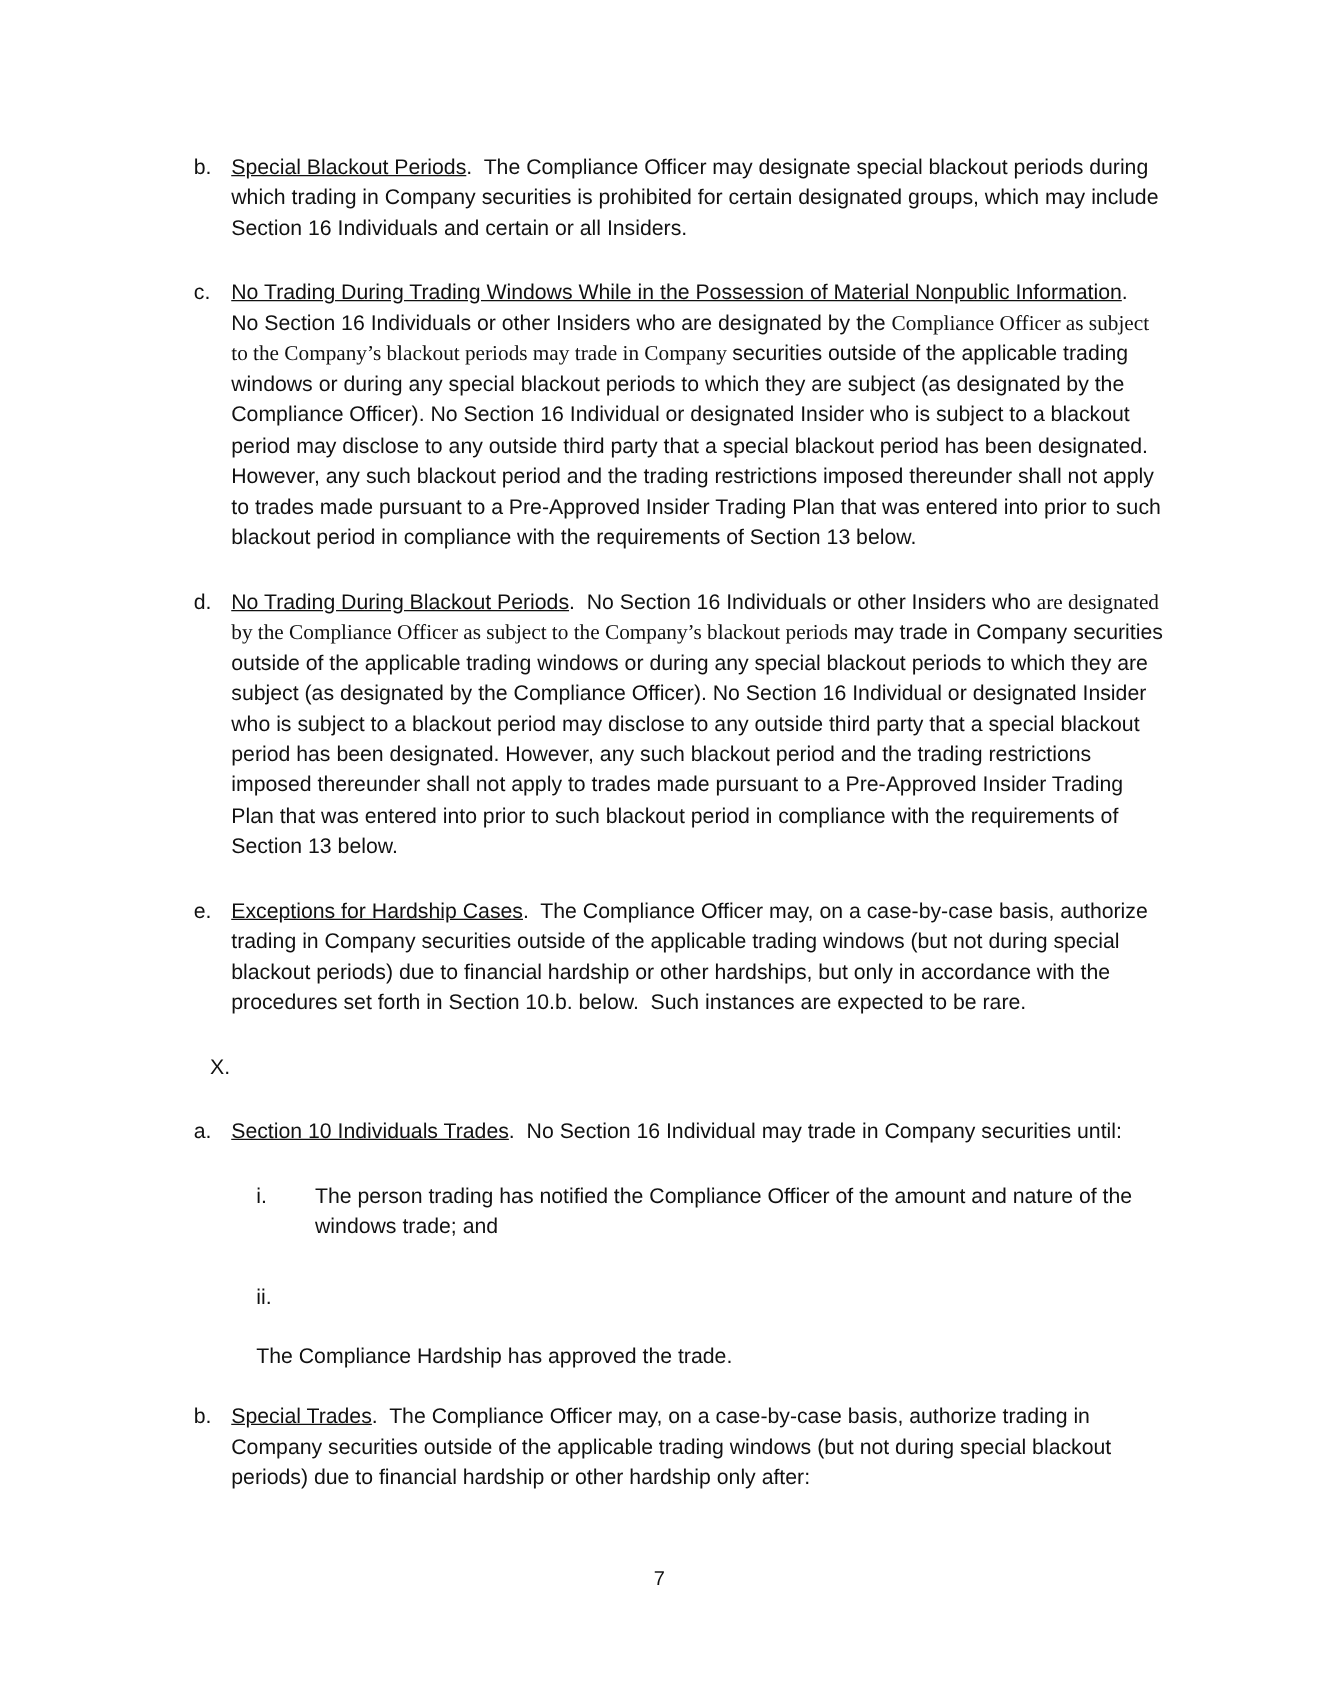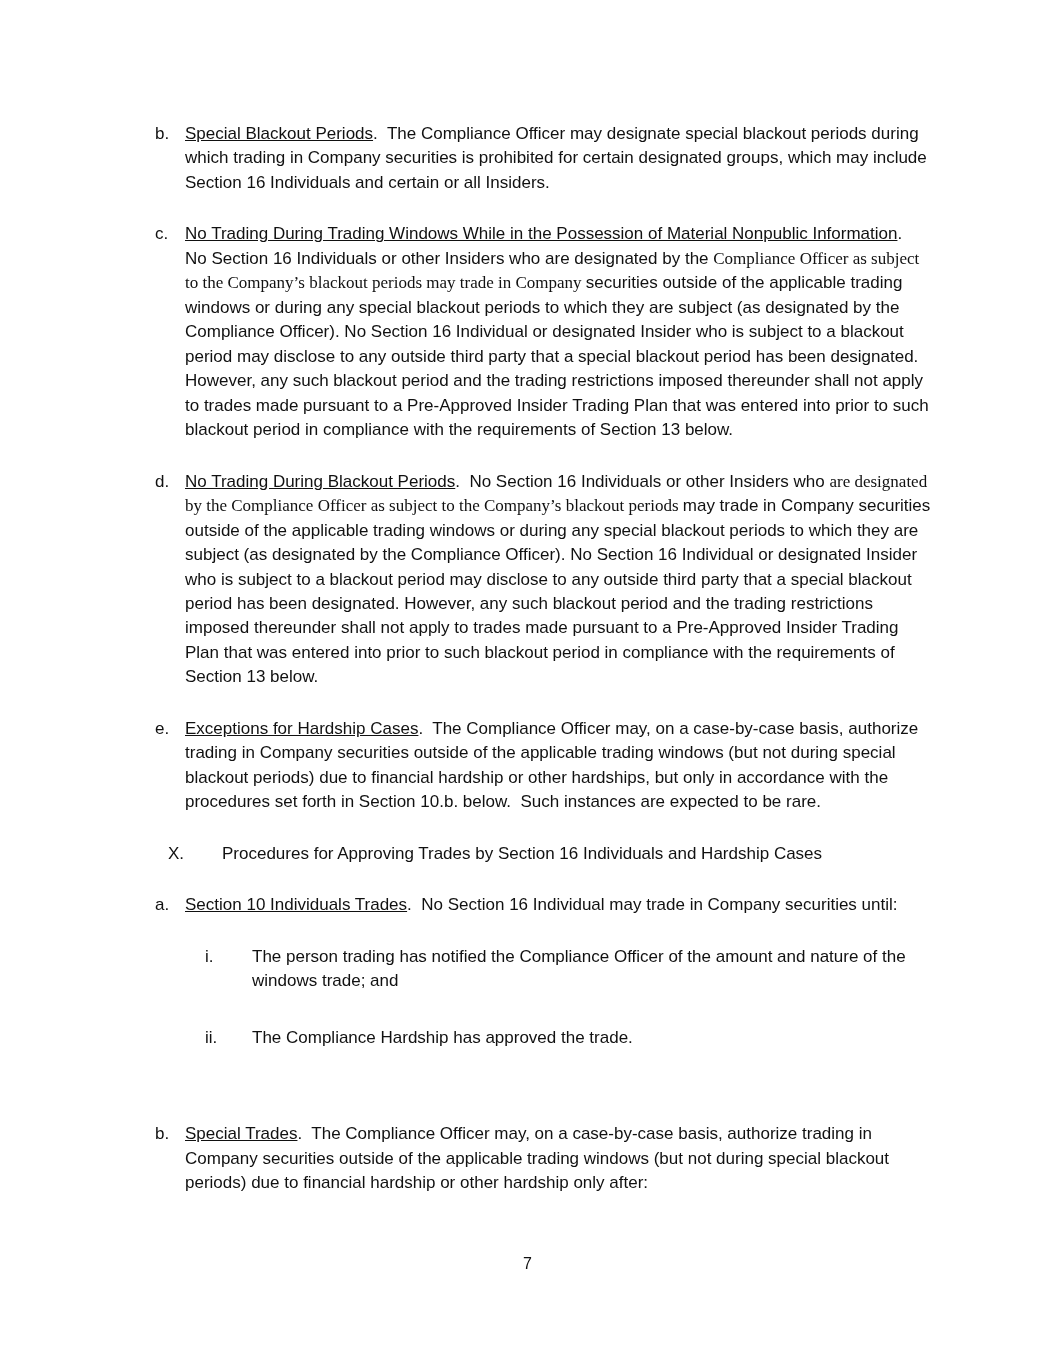--- a/index.html
+++ b/index.html
@@ -32,21 +32,21 @@
   .serif { font-family: "Liberation Serif", serif; }
   .section-head {
     display: flex;
     margin-left: 13px;
     margin-bottom: 27px;
   }
   .section-head .marker { flex: 0 0 54px; }
   .sub { margin-left: 50px; }
   .sub .marker { flex: 0 0 47px; }
   .gap-md { margin-bottom: 32px; }
-  .gap-lg { margin-bottom: 72px; }
+  .gap-lg { margin-bottom: 24px; flex-direction: column; }
   .pagenum {
     position: absolute;
     left: 0;
     right: 0;
     bottom: 92px;
     text-align: center;
     font-size: 16px;
     color: #111111;
   }
 </style>
@@ -71,21 +71,20 @@
       <div class="text"><span class="u">No Trading During Blackout Periods</span><span>.  No Section 16 Individuals or other Insiders who </span><span class="serif">are designated by the Compliance Officer as subject to the Company’s blackout periods </span><span>may trade in Company securities outside of the applicable trading windows or during any special blackout periods to which they are subject (as designated by the Compliance Officer). No Section 16 Individual or designated Insider who is subject to a blackout period may disclose to any outside third party that a special blackout period has been designated. However, any such blackout period and the trading restrictions imposed thereunder shall not apply to trades made pursuant to a Pre-Approved Insider Trading Plan that was entered into prior to such blackout period in compliance with the requirements of Section 13 below.</span></div>
     </div>
 
     <div class="item">
       <span class="marker">e.</span>
       <div class="text"><span class="u">Exceptions for Hardship Cases</span><span>.  The Compliance Officer may, on a case-by-case basis, authorize trading in Company securities outside of the applicable trading windows (but not during special blackout periods) due to financial hardship or other hardships, but only in accordance with the procedures set forth in Section 10.b. below.  Such instances are expected to be rare.</span></div>
     </div>
 
     <div class="section-head">
       <span class="marker">X.</span>
-      <div class="text">Procedures for Approving Trades by Section 16 Individuals and Hardship Cases</div>
     </div>
 
     <div class="item">
       <span class="marker">a.</span>
       <div class="text"><span class="u">Section 10 Individuals Trades</span><span>.  No Section 16 Individual may trade in Company securities until:</span></div>
     </div>
 
     <div class="item sub gap-md">
       <span class="marker">i.</span>
       <div class="text">The person trading has notified the Compliance Officer of the amount and nature of the windows trade; and</div>

